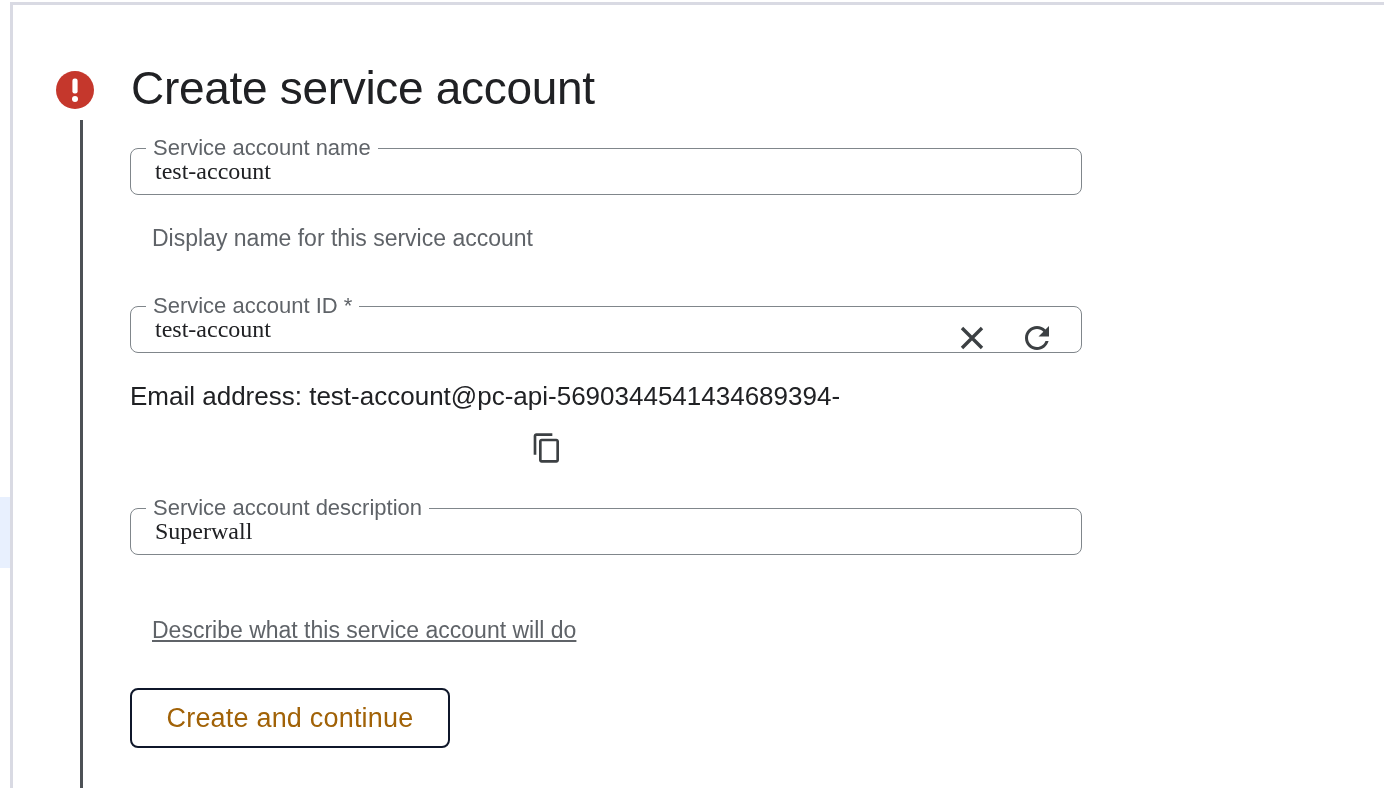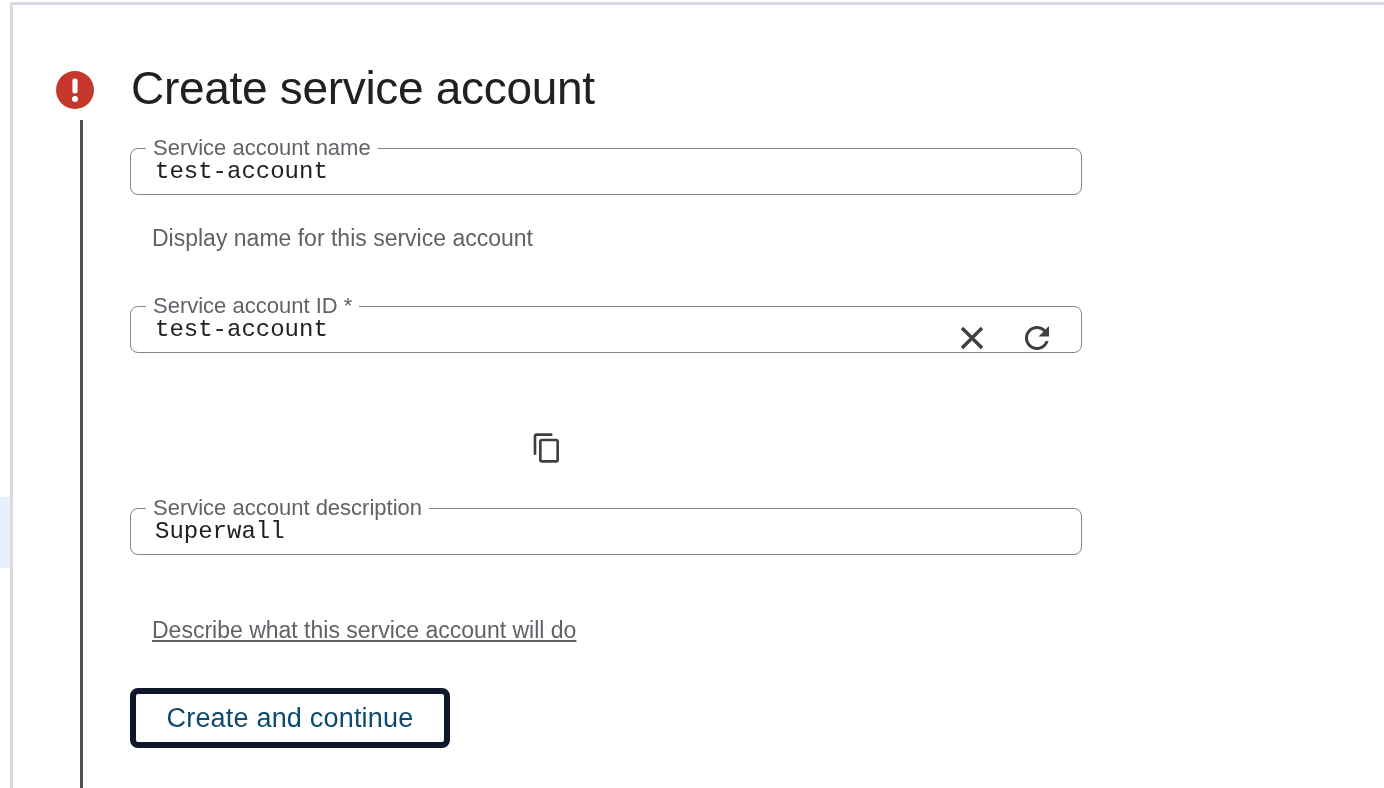--- a/index.html
+++ b/index.html
@@ -41,21 +41,21 @@
   .field-desc    { top: 508px; }
   .field-label {
     position: absolute; top: -15px; left: 15px;
     background: #ffffff; padding: 0 7px;
     font-size: 22px; line-height: 28px; color: #5f6368;
     white-space: nowrap;
   }
   .field input {
     position: absolute; left: 0; top: 0; width: 100%; height: 100%;
     border: none; outline: none; background: transparent;
-    padding: 0 24px; font-family: Liberation Mono, monospace;
+    padding: 0 24px; font-family: Liberation Serif, serif;
     font-size: 24px; color: #202124;
   }
   .field-id input { padding-right: 160px; }
 
   .icon-btn {
     position: absolute; border: none; background: transparent;
     padding: 0; cursor: pointer; line-height: 0;
   }
   .clear-btn   { right: 92px; top: 14px; width: 34px; height: 34px; }
   .refresh-btn { right: 26px; top: 13px; width: 36px; height: 36px; }
@@ -72,22 +72,22 @@
     left: 130px; top: 367px;
     font-size: 26px; line-height: 58px; color: #202124;
     white-space: nowrap;
   }
   .copy-btn { left: 531px; top: 432px; width: 32px; height: 32px; }
 
   
   .create-btn {
     left: 130px; top: 688px; width: 320px; height: 60px;
     background: #ffffff;
-    border: 6px solid #0f172a; border-radius: 8px;
-    color: #0c4a6e; font-family: "Liberation Sans", sans-serif;
+    border: 2px solid #0f172a; border-radius: 8px;
+    color: #a16207; font-family: "Liberation Sans", sans-serif;
     font-size: 27px; font-weight: 500; letter-spacing: 0.2px;
     cursor: pointer;
   }
 </style>
 </head>
 <body>
 
 <div class="abs panel-top-border"></div>
 <div class="abs panel-left-border"></div>
 <div class="abs sidebar-highlight"></div>
@@ -118,21 +118,21 @@
     </svg>
   </button>
   <button class="icon-btn refresh-btn">
     <svg width="36" height="36" viewBox="0 0 24 24">
       <path fill="#3c4043" d="M17.65 6.35C16.2 4.9 14.21 4 12 4c-4.42 0-7.99 3.58-8 8s3.57 8 8 8c3.73 0 6.84-2.55 7.73-6h-2.08c-.82 2.33-3.04 4-5.65 4-3.31 0-6-2.69-6-6s2.69-6 6-6c1.66 0 3.14.69 4.22 1.78L13 11h7V4l-2.35 2.35z"></path>
     </svg>
   </button>
 </div>
 
 <div class="abs email-text">
-  <br>
+  <span>Email address: test-account@pc-api-5690344541434689394-</span><br>
 </div>
 <button class="abs icon-btn copy-btn">
   <svg width="32" height="32" viewBox="0 0 24 24">
     <path fill="#3c4043" d="M16 1H4c-1.1 0-2 .9-2 2v14h2V3h12V1zm3 4H8c-1.1 0-2 .9-2 2v14c0 1.1.9 2 2 2h11c1.1 0 2-.9 2-2V7c0-1.1-.9-2-2-2zm0 16H8V7h11v14z"></path>
   </svg>
 </button>
 
 <div class="abs field field-desc">
   <span class="field-label">Service account description</span>
   <input type="text" value="Superwall" style="">

